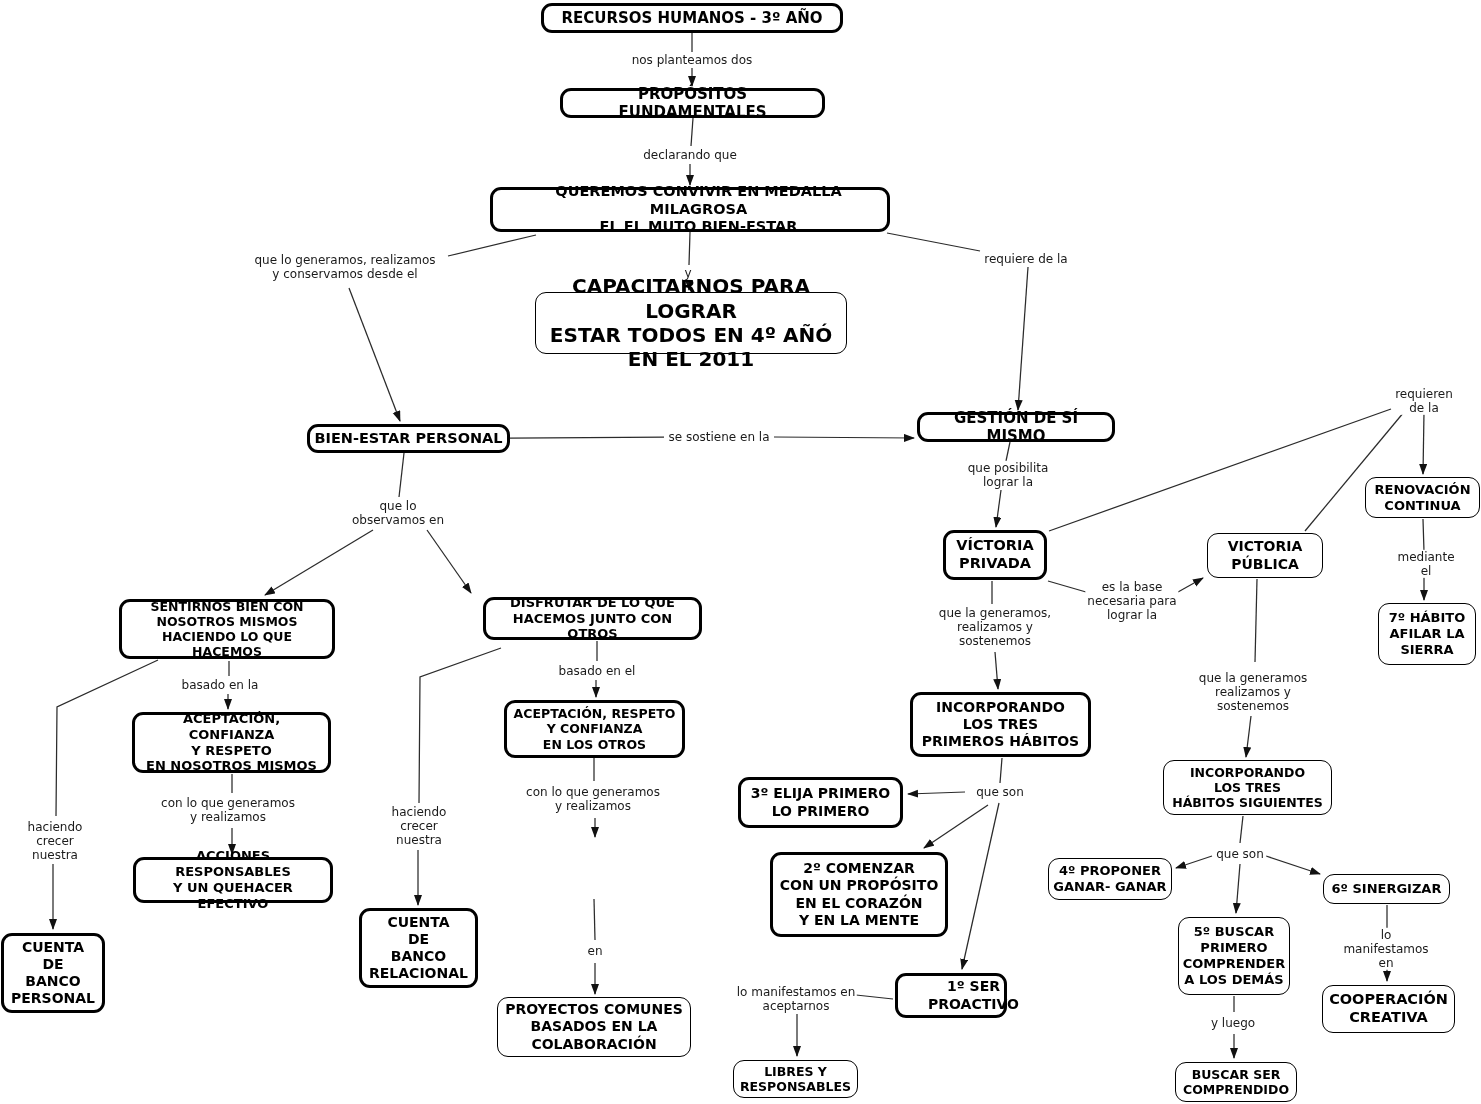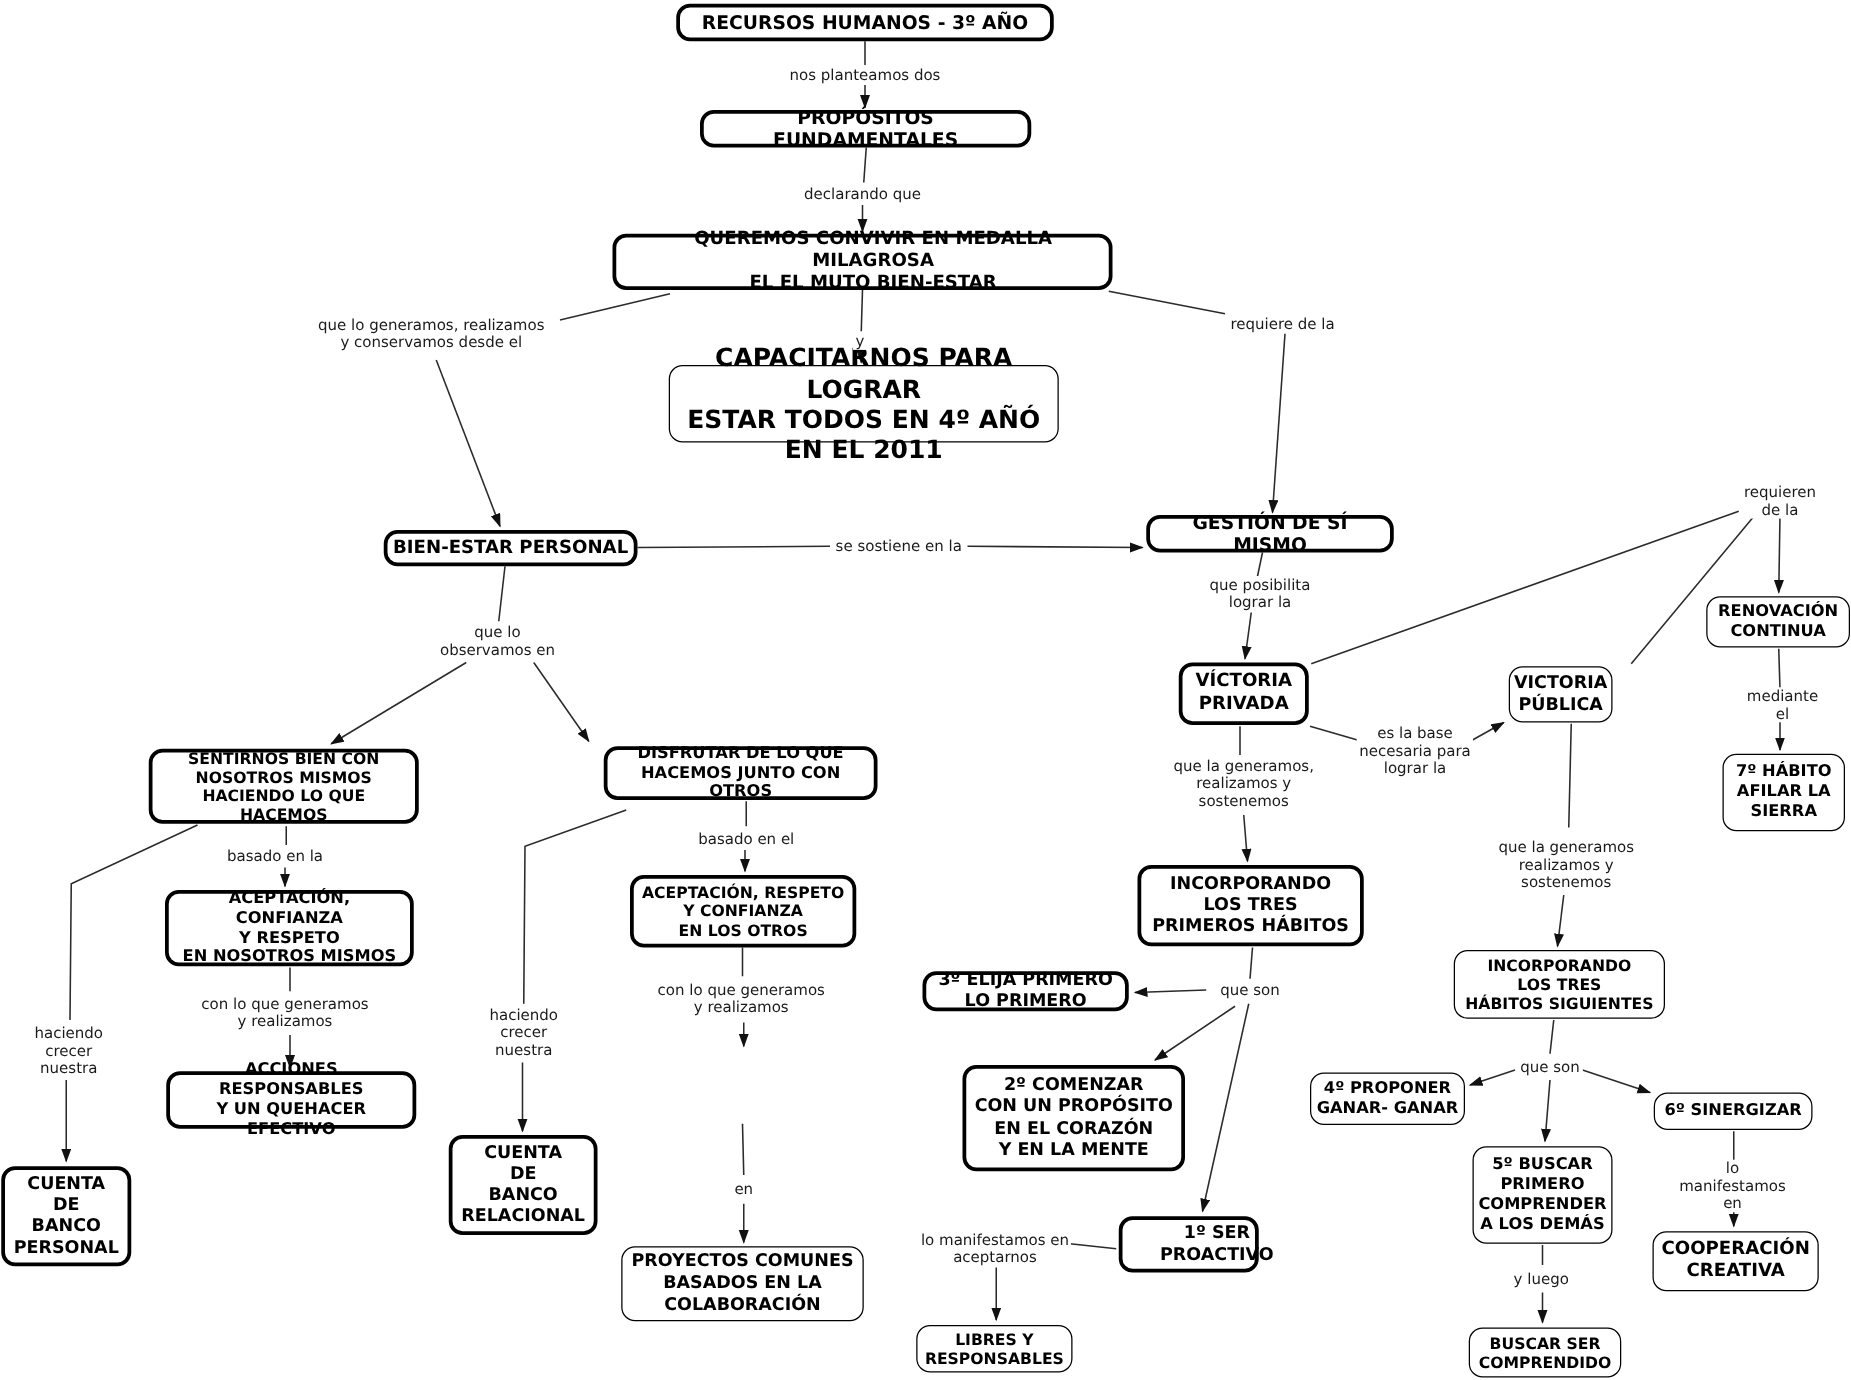--- a/index.html
+++ b/index.html
@@ -110,21 +110,21 @@
 <div class="node thick" style="left: 541px; top: 3px; width: 302px; height: 30px; font-size: 15px;">RECURSOS HUMANOS - 3º AÑO</div>
     <div class="node thick" style="left: 560px; top: 88px; width: 265px; height: 30px; font-size: 15px;">PROPÓSITOS FUNDAMENTALES</div>
     <div class="node thick" style="left: 490px; top: 187px; width: 400px; height: 45px; font-size: 14.5px; padding-left: 20px;">QUEREMOS CONVIVIR EN MEDALLA MILAGROSA
 EL EL MUTO BIEN-ESTAR</div>
     <div class="node " style="left: 535px; top: 292px; width: 312px; height: 62px; font-size: 20px;">CAPACITARNOS PARA LOGRAR
 ESTAR TODOS EN 4º AÑÓ EN EL 2011</div>
     <div class="node thick" style="left: 307px; top: 424px; width: 203px; height: 29px; font-size: 14.5px;">BIEN-ESTAR PERSONAL</div>
     <div class="node thick" style="left: 917px; top: 412px; width: 198px; height: 30px; font-size: 15px;">GESTIÓN DE SÍ MISMO</div>
     <div class="node thick" style="left: 943px; top: 530px; width: 104px; height: 50px; font-size: 14.5px;">VÍCTORIA
 PRIVADA</div>
-    <div class="node " style="left: 1207px; top: 533px; width: 83px; height: 45px; font-size: 14px;">VICTORIA
+    <div class="node " style="left: 1207px; top: 533px; width: 116px; height: 45px; font-size: 14px;">VICTORIA
 PÚBLICA</div>
     <div class="node " style="left: 1365px; top: 477px; width: 115px; height: 41px; font-size: 13px;">RENOVACIÓN
 CONTINUA</div>
     <div class="node " style="left: 1378px; top: 603px; width: 98px; height: 62px; font-size: 13px;">7º HÁBITO
 AFILAR LA
 SIERRA</div>
     <div class="node thick" style="left: 119px; top: 599px; width: 216px; height: 60px; font-size: 12.5px;">SENTIRNOS BIEN CON
 NOSOTROS MISMOS
 HACIENDO LO QUE HACEMOS</div>
     <div class="node thick" style="left: 483px; top: 597px; width: 219px; height: 43px; font-size: 13px;">DISFRUTAR DE LO QUE
@@ -144,21 +144,21 @@
     <div class="node thick" style="left: 359px; top: 908px; width: 119px; height: 80px; font-size: 14px;">CUENTA
 DE
 BANCO
 RELACIONAL</div>
     <div class="node " style="left: 497px; top: 997px; width: 194px; height: 60px; font-size: 14px;">PROYECTOS COMUNES
 BASADOS EN LA
 COLABORACIÓN</div>
     <div class="node thick" style="left: 910px; top: 692px; width: 181px; height: 65px; font-size: 14px;">INCORPORANDO
 LOS TRES
 PRIMEROS HÁBITOS</div>
-    <div class="node thick" style="left: 738px; top: 777px; width: 165px; height: 32px; font-size: 14px;">3º ELIJA PRIMERO
+    <div class="node thick" style="left: 738px; top: 777px; width: 165px; height: 51px; font-size: 14px;">3º ELIJA PRIMERO
 LO PRIMERO</div>
     <div class="node thick" style="left: 770px; top: 852px; width: 178px; height: 85px; font-size: 14px;">2º COMENZAR
 CON UN PROPÓSITO
 EN EL CORAZÓN
 Y EN LA MENTE</div>
     <div class="node thick" style="left: 895px; top: 973px; width: 112px; height: 45px; font-size: 14px; padding-left: 48px;">1º SER
 PROACTIVO</div>
     <div class="node " style="left: 733px; top: 1060px; width: 125px; height: 38px; font-size: 12.5px;">LIBRES Y
 RESPONSABLES</div>
     <div class="node " style="left: 1163px; top: 760px; width: 169px; height: 55px; font-size: 12.5px;">INCORPORANDO

